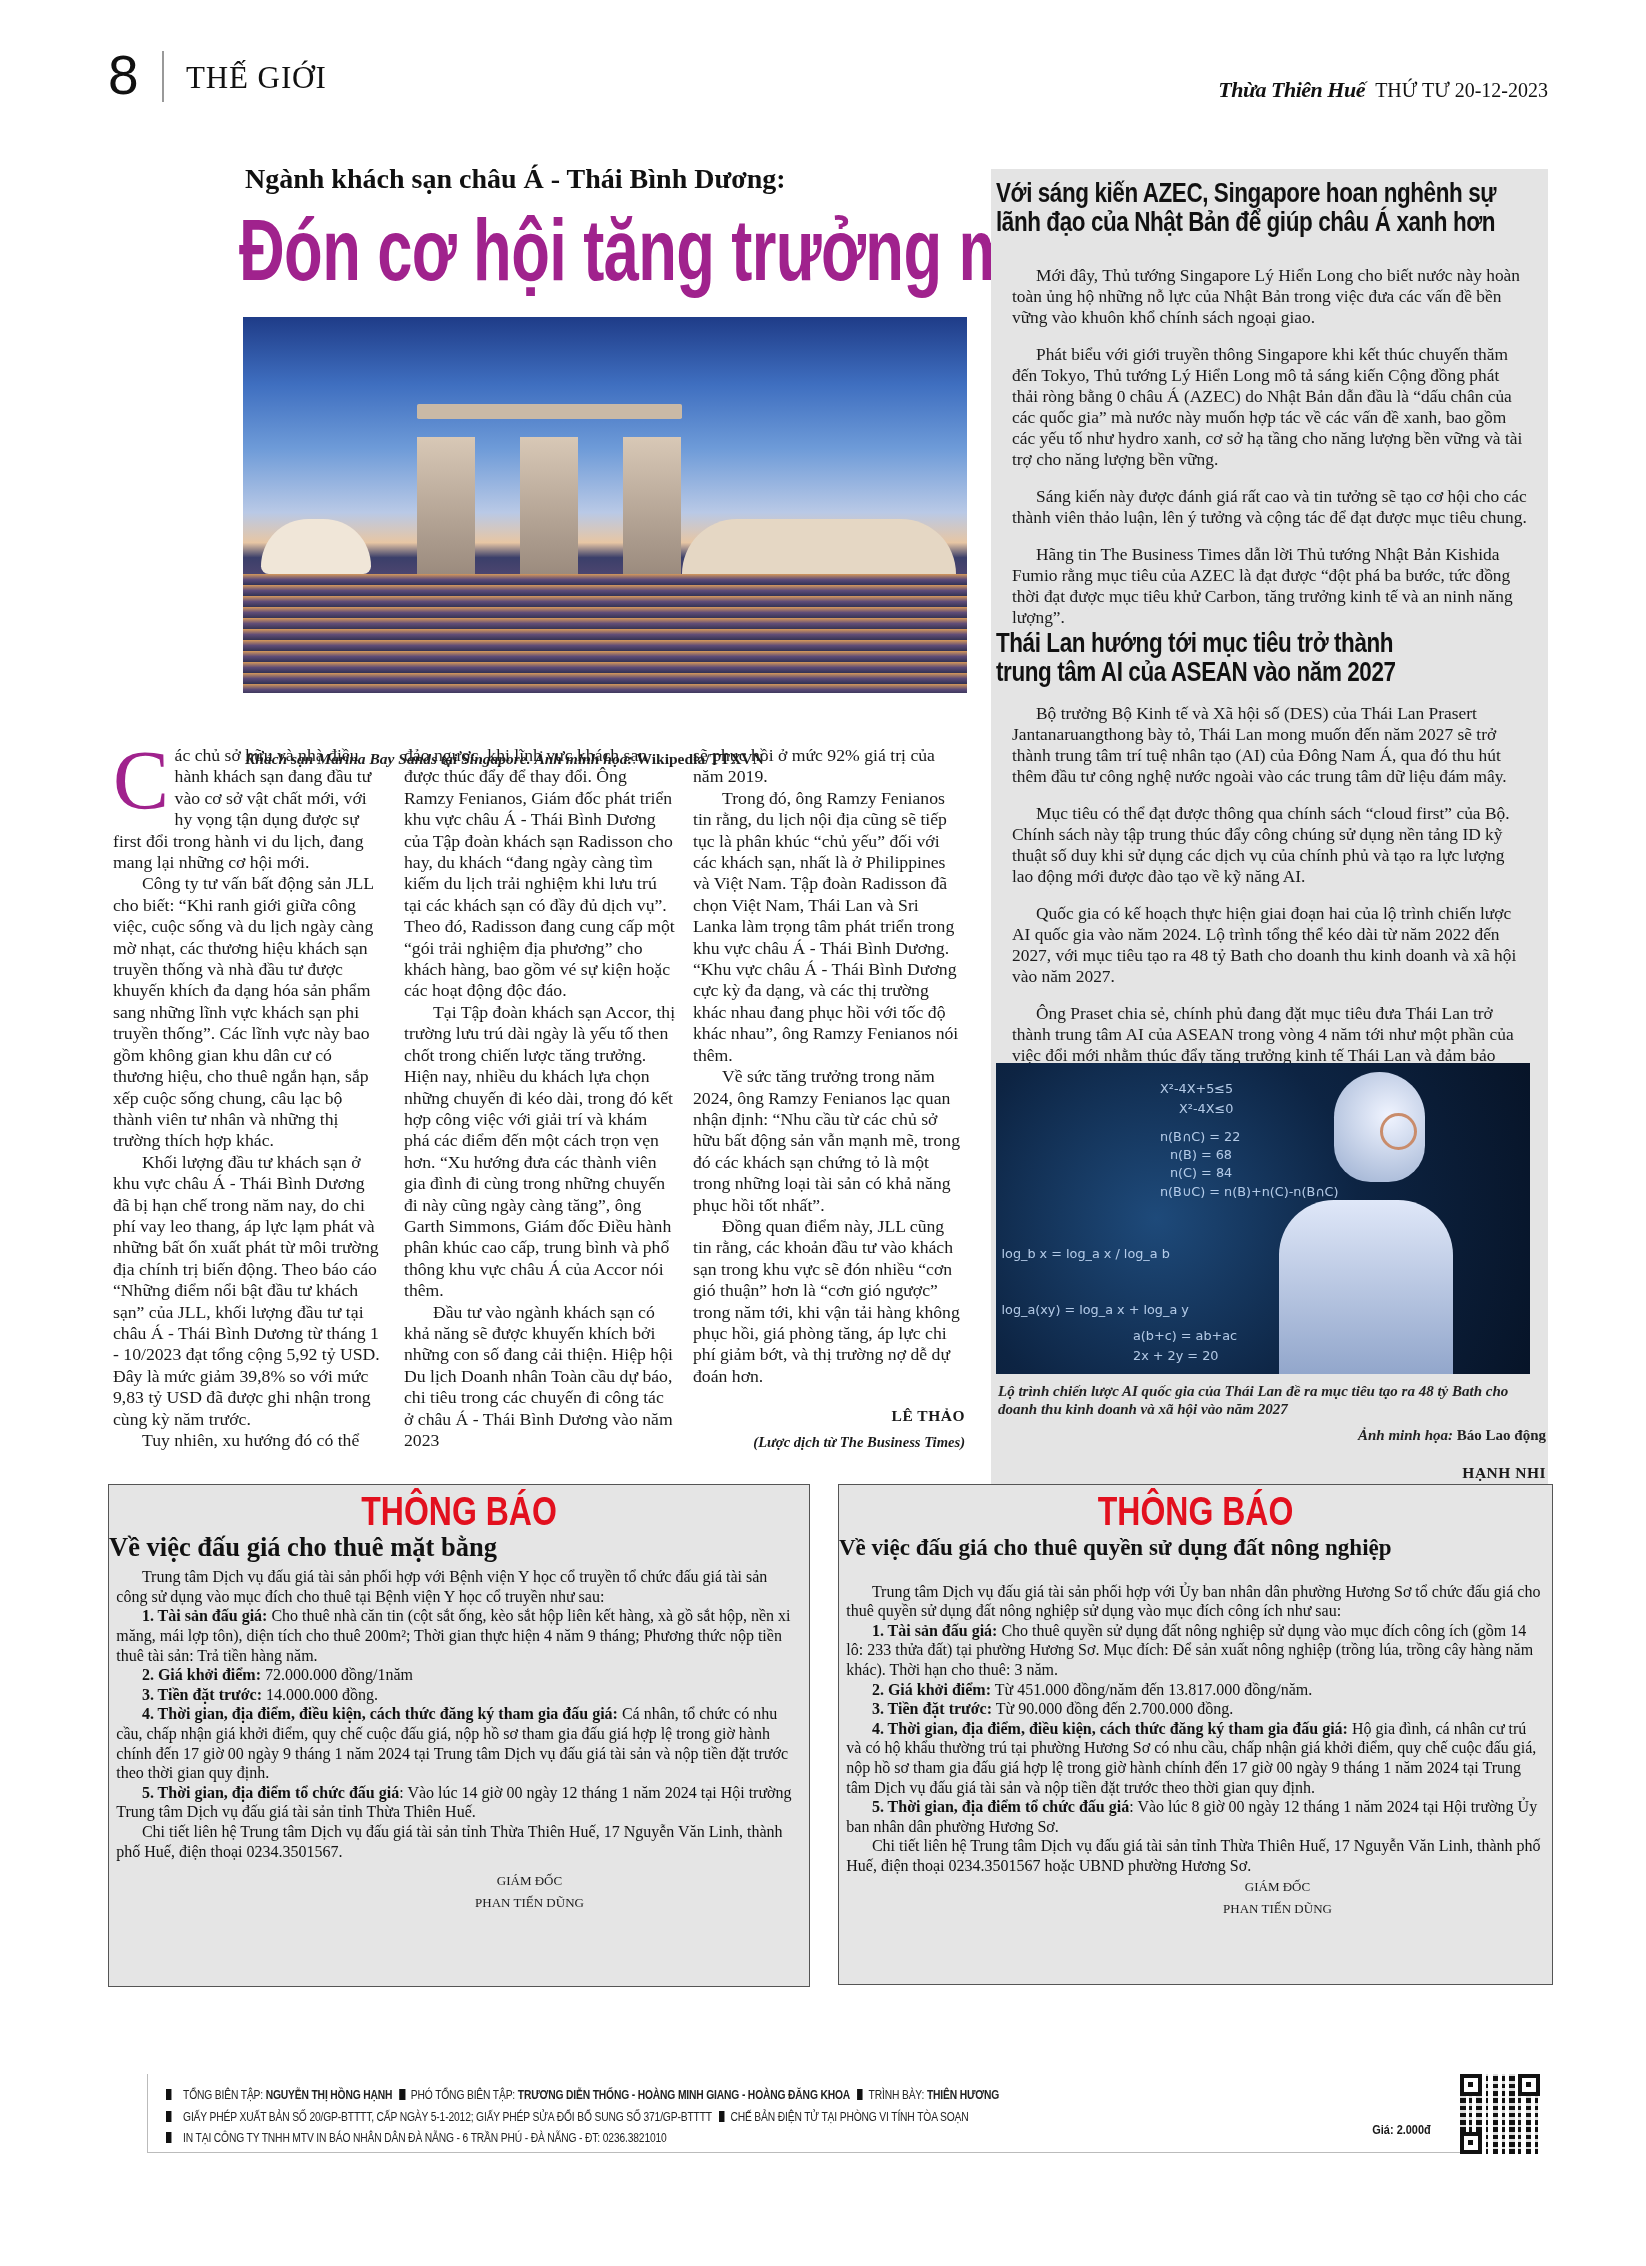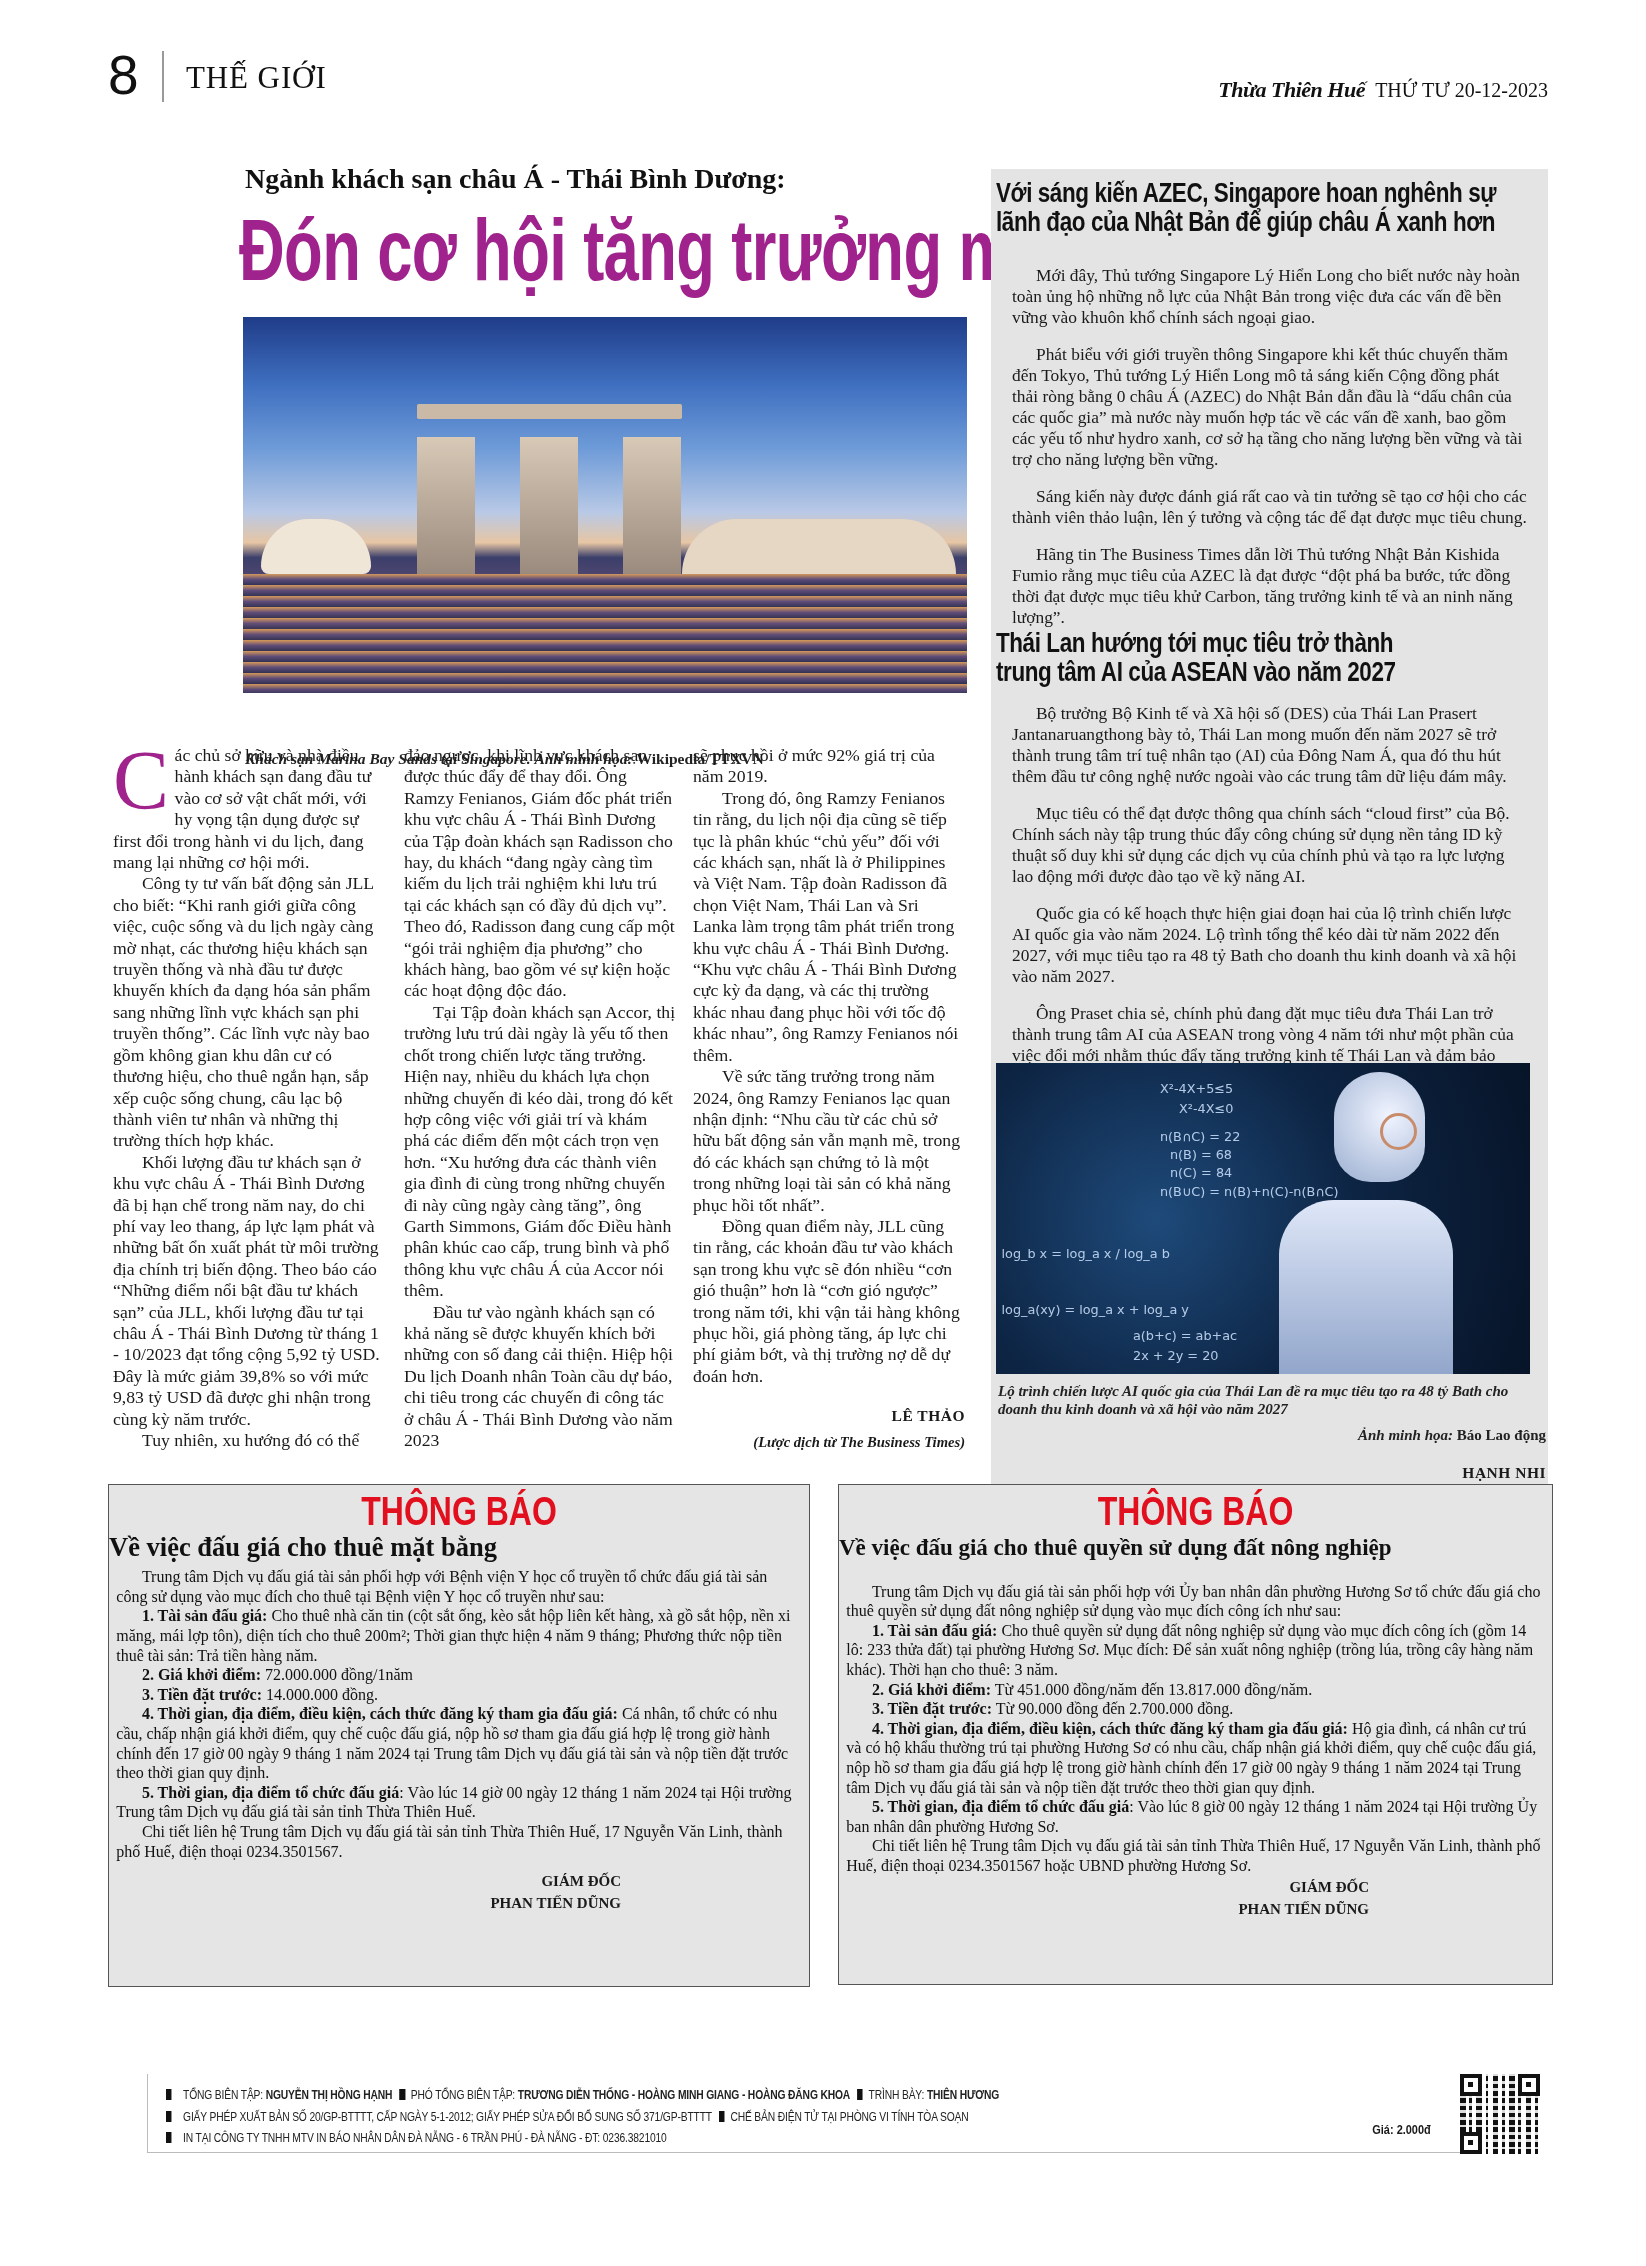--- a/index.html
+++ b/index.html
@@ -59,21 +59,21 @@
   
   .notice { top: 1484px; height: 503px; border: 1.8px solid #555; box-sizing: border-box; background: #e5e5e5; }
   .notice1 { left: 108px; width: 702px; }
   .notice2 { left: 838px; width: 715px; height: 501px; }
   .notice .n-title { text-align: center; font-family: "Liberation Sans", "DejaVu Sans", sans-serif; font-weight: bold; font-size: 40px; line-height: 44px; color: #e2101e; margin-top: 3.7px; transform: scaleX(0.8); }
   .notice .n-sub { text-align: left; font-weight: bold; font-size: 26.5px; line-height: 29px; color: #111; }
   .notice .n-body { font-size: 16px; line-height: 19.6px; margin: 5.5px 7.3px 0 7.3px; text-align: left; color: #111; }
   .notice2 .n-sub { font-size: 23px; }
   .notice2 .n-body { margin-top: 20px; }
   .notice .n-body p { margin: 0; text-indent: 25.6px; }
-  .notice .sign { text-align: right; font-weight: bold; font-size: 15px; line-height: 22px; margin-top: 9.1px; margin-left: 329px; width: 183px; }
+  .notice .sign { text-align: center; font-weight: normal; font-size: 13px; line-height: 22px; margin-top: 9.1px; margin-left: 329px; width: 183px; }
   .notice2 .sign { margin-top: 0; margin-left: 347px; }
 
   
   .footer { left: 108px; top: 2074px; width: 1354px; height: 79px; border: 0.9px solid #bbb; border-top: none; border-bottom: 1.8px solid #bbb; box-sizing: border-box; margin-left: 39px; }
   .footer-line { position: absolute; left: 18.3px; font-family: "Liberation Sans", "DejaVu Sans", sans-serif; font-size: 13.2px; color: #222; white-space: nowrap; transform: scaleX(0.78); transform-origin: left top; letter-spacing: -0.2px; }
   .footer-line b { font-weight: bold; }
   .footer-line .sq { display: inline-block; width: 7.3px; height: 11px; background: #111; margin-right: 14.6px; vertical-align: -0.9px; }
   .footer-line .sq2 { margin: 0 7.3px 0 9.1px; }
   .price { position: absolute; right: 62px; top: 48px; font-family: "Liberation Sans", sans-serif; font-weight: bold; font-size: 13.7px; transform: scaleX(0.8); }
   .qr { left: 1460px; top: 2074px; width: 80px; height: 80px; background:

